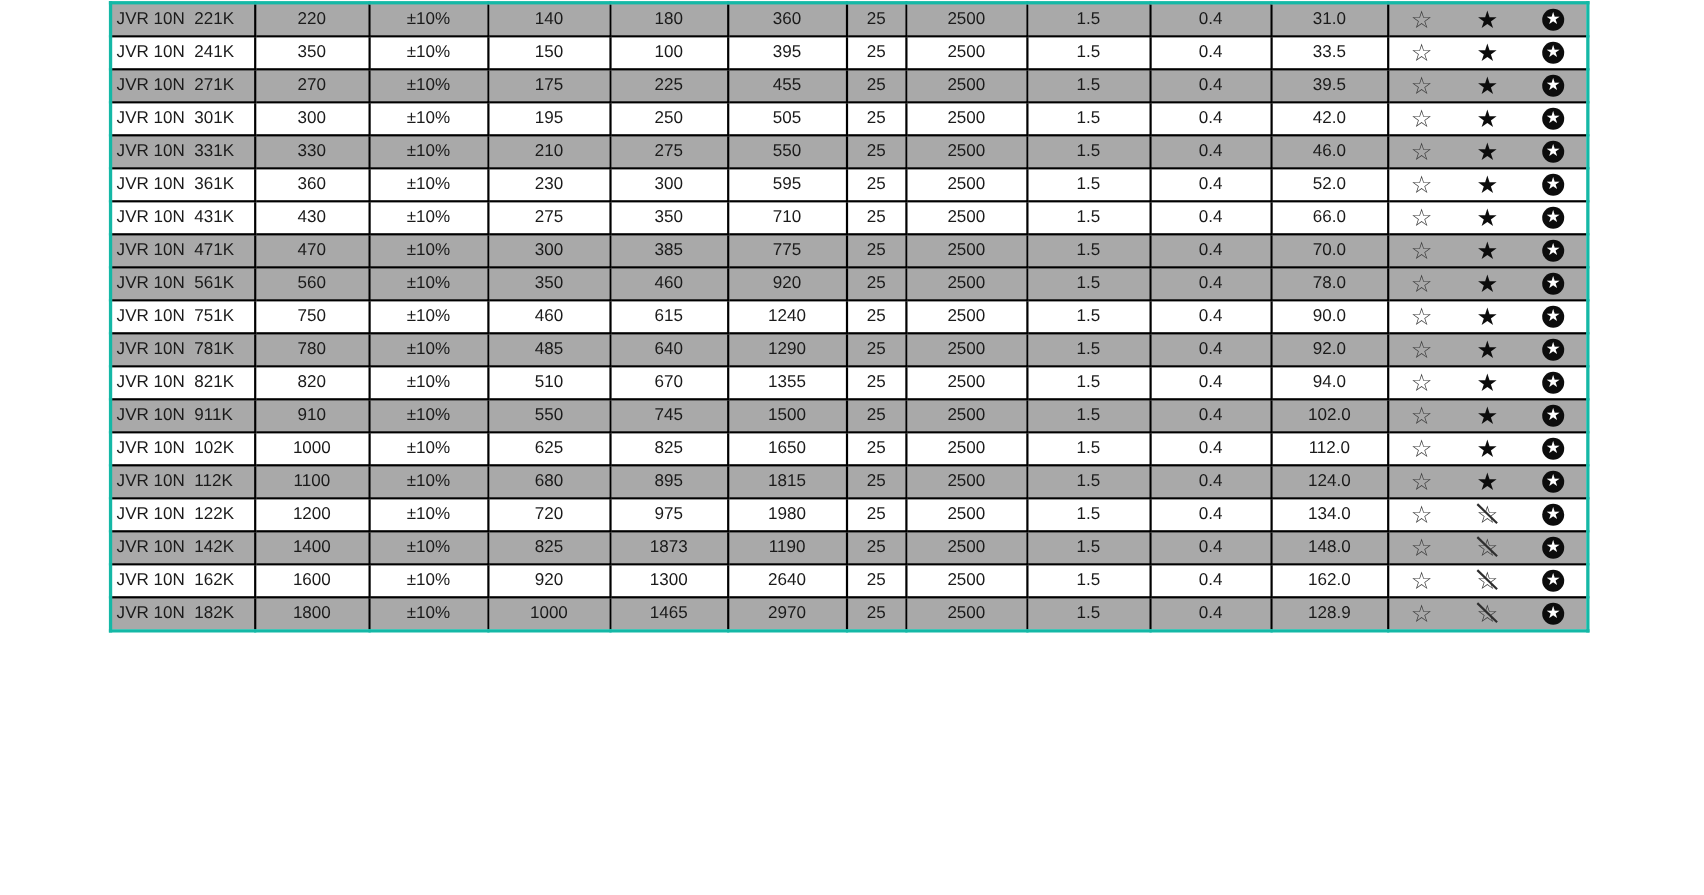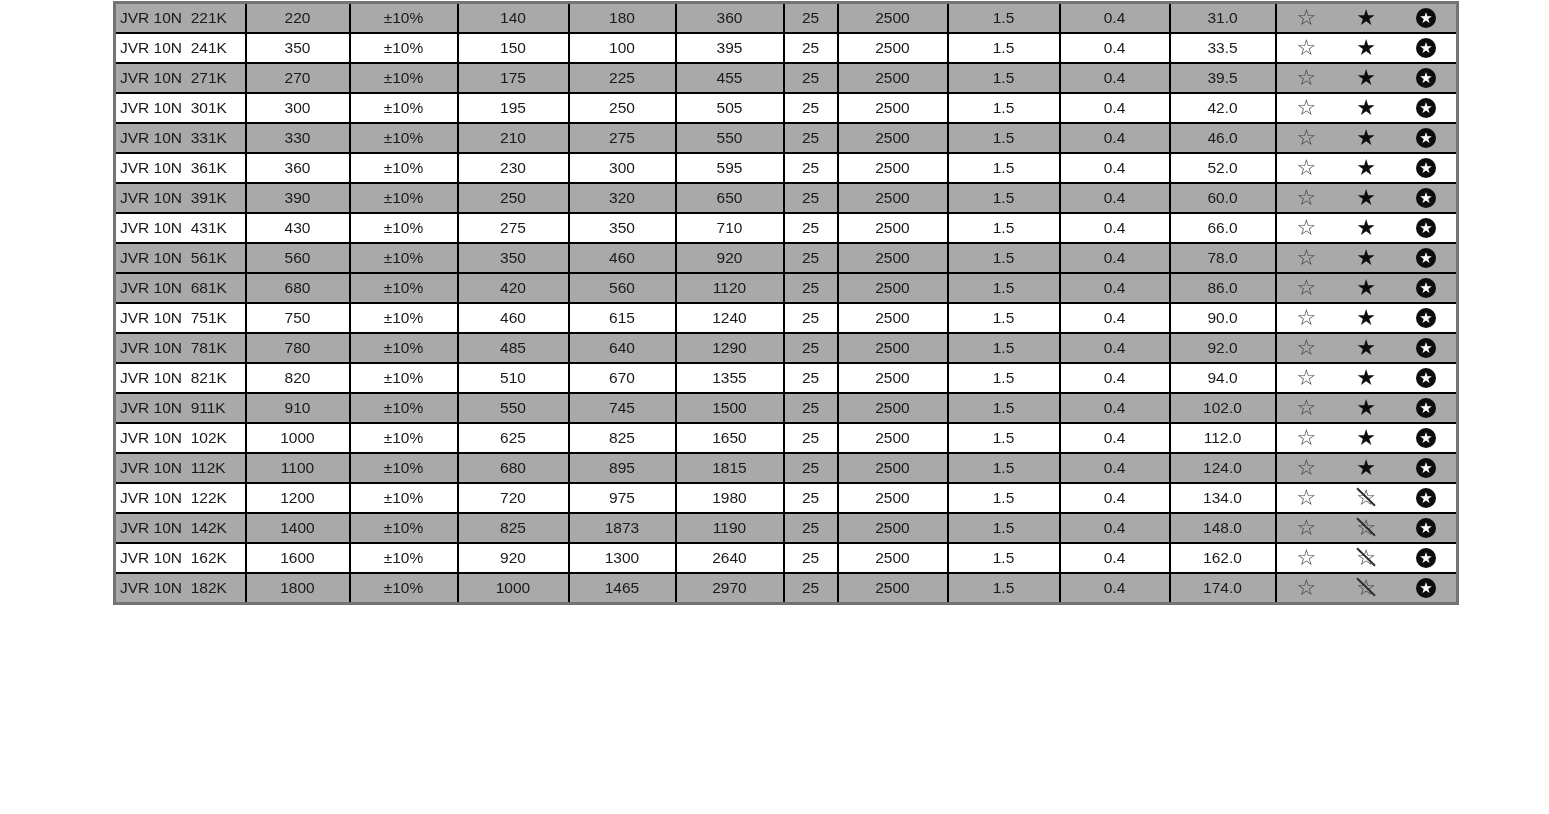--- a/index.html
+++ b/index.html
@@ -12,26 +12,26 @@
     font-family: "Liberation Sans", sans-serif;
   }
   .page {
     position: relative;
     width: 1549px;
     height: 814px;
     background: #ffffff;
   }
   table.spec {
     position: absolute;
-    left: 113px;
+    left: 99px;
     top: 1px;
     width: 1343px;
     border-collapse: collapse;
     table-layout: fixed;
-    border: 3px solid #737373;
+    border: 3px solid #14b8a6;
   }
   table.spec td {
     border: 2px solid #000;
     height: 28px;
     font-size: 15.5px;
     color: #1a1a1a;
     text-align: center;
     vertical-align: middle;
     padding: 0;
     overflow: hidden;
@@ -232,40 +232,20 @@
           <td>0.4</td>
           <td>52.0</td>
           <td class="stars">
             <span class="stars-wrap">
               <span class="ic ic-star-outline"></span>
               <span class="ic ic-star-filled"></span>
               <span class="ic ic-star-circled"></span>
             </span>
           </td>
         </tr>
-        <tr class="alt">
-          <td class="part">JVR 10N  391K</td>
-          <td>390</td>
-          <td>±10%</td>
-          <td>250</td>
-          <td>320</td>
-          <td>650</td>
-          <td>25</td>
-          <td>2500</td>
-          <td>1.5</td>
-          <td>0.4</td>
-          <td>60.0</td>
-          <td class="stars">
-            <span class="stars-wrap">
-              <span class="ic ic-star-outline"></span>
-              <span class="ic ic-star-filled"></span>
-              <span class="ic ic-star-circled"></span>
-            </span>
-          </td>
-        </tr>
         <tr>
           <td class="part">JVR 10N  431K</td>
           <td>430</td>
           <td>±10%</td>
           <td>275</td>
           <td>350</td>
           <td>710</td>
           <td>25</td>
           <td>2500</td>
           <td>1.5</td>
@@ -273,59 +253,59 @@
           <td>66.0</td>
           <td class="stars">
             <span class="stars-wrap">
               <span class="ic ic-star-outline"></span>
               <span class="ic ic-star-filled"></span>
               <span class="ic ic-star-circled"></span>
             </span>
           </td>
         </tr>
         <tr class="alt">
+          <td class="part">JVR 10N  471K</td>
+          <td>470</td>
+          <td>±10%</td>
+          <td>300</td>
+          <td>385</td>
+          <td>775</td>
+          <td>25</td>
+          <td>2500</td>
+          <td>1.5</td>
+          <td>0.4</td>
+          <td>70.0</td>
+          <td class="stars">
+            <span class="stars-wrap">
+              <span class="ic ic-star-outline"></span>
+              <span class="ic ic-star-filled"></span>
+              <span class="ic ic-star-circled"></span>
+            </span>
+          </td>
+        </tr>
+        <tr class="alt">
           <td class="part">JVR 10N  561K</td>
           <td>560</td>
           <td>±10%</td>
           <td>350</td>
           <td>460</td>
           <td>920</td>
           <td>25</td>
           <td>2500</td>
           <td>1.5</td>
           <td>0.4</td>
           <td>78.0</td>
           <td class="stars">
             <span class="stars-wrap">
               <span class="ic ic-star-outline"></span>
               <span class="ic ic-star-filled"></span>
               <span class="ic ic-star-circled"></span>
             </span>
           </td>
         </tr>
-        <tr class="alt">
-          <td class="part">JVR 10N  681K</td>
-          <td>680</td>
-          <td>±10%</td>
-          <td>420</td>
-          <td>560</td>
-          <td>1120</td>
-          <td>25</td>
-          <td>2500</td>
-          <td>1.5</td>
-          <td>0.4</td>
-          <td>86.0</td>
-          <td class="stars">
-            <span class="stars-wrap">
-              <span class="ic ic-star-outline"></span>
-              <span class="ic ic-star-filled"></span>
-              <span class="ic ic-star-circled"></span>
-            </span>
-          </td>
-        </tr>
         <tr>
           <td class="part">JVR 10N  751K</td>
           <td>750</td>
           <td>±10%</td>
           <td>460</td>
           <td>615</td>
           <td>1240</td>
           <td>25</td>
           <td>2500</td>
           <td>1.5</td>
@@ -503,21 +483,21 @@
           <td class="part">JVR 10N  182K</td>
           <td>1800</td>
           <td>±10%</td>
           <td>1000</td>
           <td>1465</td>
           <td>2970</td>
           <td>25</td>
           <td>2500</td>
           <td>1.5</td>
           <td>0.4</td>
-          <td>174.0</td>
+          <td>128.9</td>
           <td class="stars">
             <span class="stars-wrap">
               <span class="ic ic-star-outline"></span>
               <span class="ic ic-star-slashed"></span>
               <span class="ic ic-star-circled"></span>
             </span>
           </td>
         </tr>
       </tbody>
   </table>

